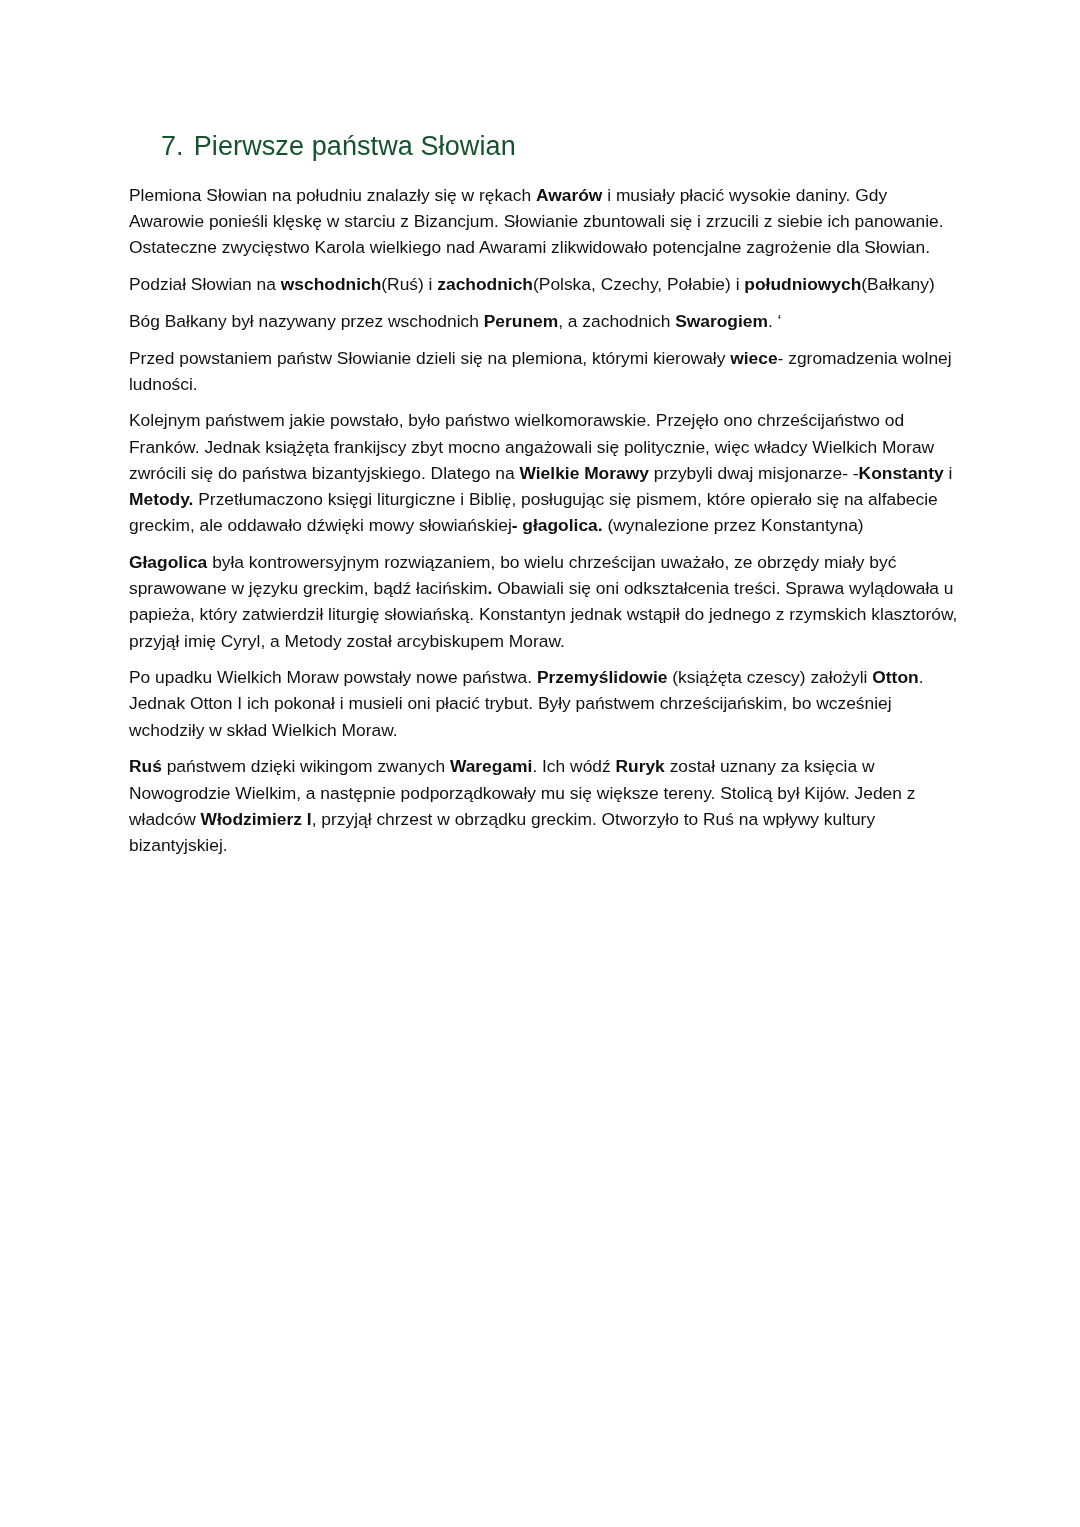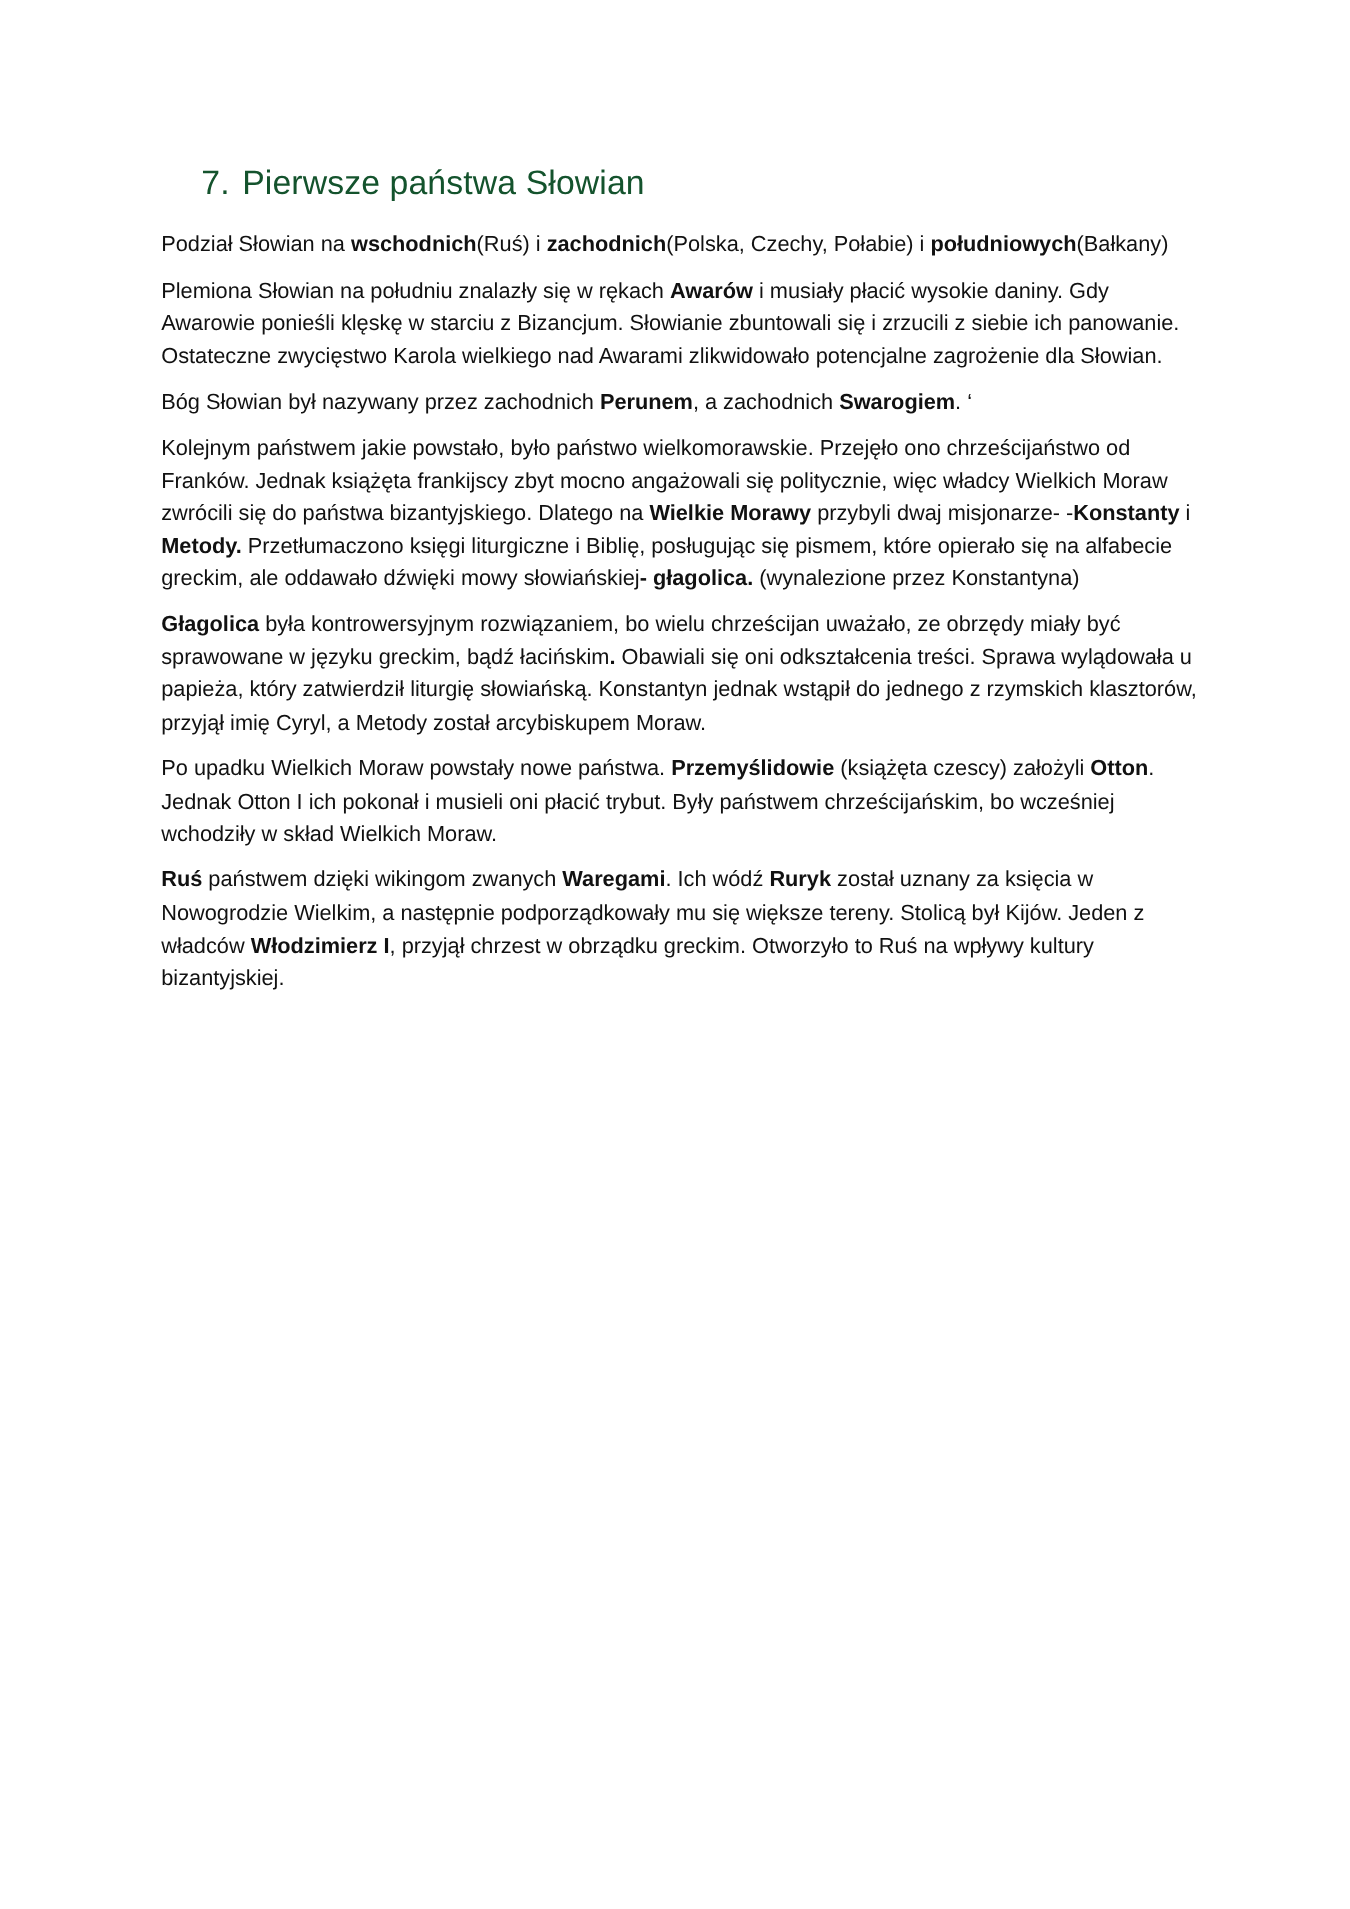--- a/index.html
+++ b/index.html
@@ -41,21 +41,22 @@
     b { font-weight: bold; }
   </style>
 </head>
 <body>
 
 <div class="page">
   <h1 class="title">
     <span class="num">7.</span><span>Pierwsze państwa Słowian</span>
   </h1>
   <div id="body-paragraphs">
+      <p><span>Plemiona Słowian na południu znalazły się w rękach </span><b>Awarów</b><span> i musiały płacić wysokie daniny. Gdy Awarowie ponieśli klęskę w starciu z Bizancjum. Słowianie zbuntowali się i zrzucili z siebie ich panowanie. Ostateczne zwycięstwo Karola wielkiego nad Awarami zlikwidowało potencjalne zagrożenie dla Słowian.</span></p>
       <p><span>Podział Słowian na </span><b>wschodnich</b><span>(Ruś)  i </span><b>zachodnich</b><span>(Polska, Czechy, Połabie) i </span><b>południowych</b><span>(Bałkany)</span></p>
-      <p><span>Plemiona Słowian na południu znalazły się w rękach </span><b>Awarów</b><span> i musiały płacić wysokie daniny. Gdy Awarowie ponieśli klęskę w starciu z Bizancjum. Słowianie zbuntowali się i zrzucili z siebie ich panowanie. Ostateczne zwycięstwo Karola wielkiego nad Awarami zlikwidowało potencjalne zagrożenie dla Słowian.</span></p>
-      <p><span>Bóg Słowian był nazywany przez zachodnich </span><b>Perunem</b><span>, a zachodnich </span><b>Swarogiem</b><span>. ‘</span></p>
+      <p><span>Bóg Bałkany był nazywany przez wschodnich </span><b>Perunem</b><span>, a zachodnich </span><b>Swarogiem</b><span>. ‘</span></p>
+      <p><span>Przed powstaniem państw Słowianie dzieli się na plemiona, którymi kierowały </span><b>wiece</b><span>- zgromadzenia wolnej ludności.</span></p>
       <p><span>Kolejnym państwem jakie powstało, było państwo wielkomorawskie. Przejęło ono chrześcijaństwo od Franków. Jednak książęta frankijscy zbyt mocno angażowali się politycznie, więc władcy Wielkich Moraw zwrócili się do państwa bizantyjskiego. Dlatego na </span><b>Wielkie Morawy</b><span> przybyli dwaj  misjonarze- -</span><b>Konstanty</b><span> i </span><b>Metody.</b><span> Przetłumaczono księgi liturgiczne i Biblię, posługując się pismem, które opierało się na alfabecie greckim, ale oddawało dźwięki mowy słowiańskiej</span><b>- głagolica.</b><span> (wynalezione przez Konstantyna)</span></p>
       <p><b>Głagolica</b><span> była kontrowersyjnym rozwiązaniem, bo wielu chrześcijan uważało, ze obrzędy miały być sprawowane w języku greckim, bądź łacińskim</span><b>.</b><span> Obawiali się oni odkształcenia treści. Sprawa wylądowała u papieża, który zatwierdził liturgię słowiańską. Konstantyn jednak wstąpił do jednego z rzymskich klasztorów, przyjął imię Cyryl, a Metody został arcybiskupem Moraw.</span></p>
       <p><span>Po upadku Wielkich Moraw powstały nowe państwa. </span><b>Przemyślidowie</b><span> (książęta czescy) założyli </span><b>Otton</b><span>. Jednak Otton I ich pokonał i musieli oni płacić trybut. Były państwem chrześcijańskim, bo wcześniej wchodziły w skład Wielkich Moraw.</span></p>
       <p><b>Ruś</b><span> państwem dzięki wikingom zwanych </span><b>Waregami</b><span>. Ich wódź </span><b>Ruryk</b><span> został uznany za księcia w Nowogrodzie Wielkim, a następnie podporządkowały mu się większe tereny. Stolicą był Kijów. Jeden z władców </span><b>Włodzimierz I</b><span>, przyjął chrzest w obrządku greckim. Otworzyło to Ruś na wpływy kultury bizantyjskiej.</span></p>
     </div>
 </div>
 
 </body></html>

